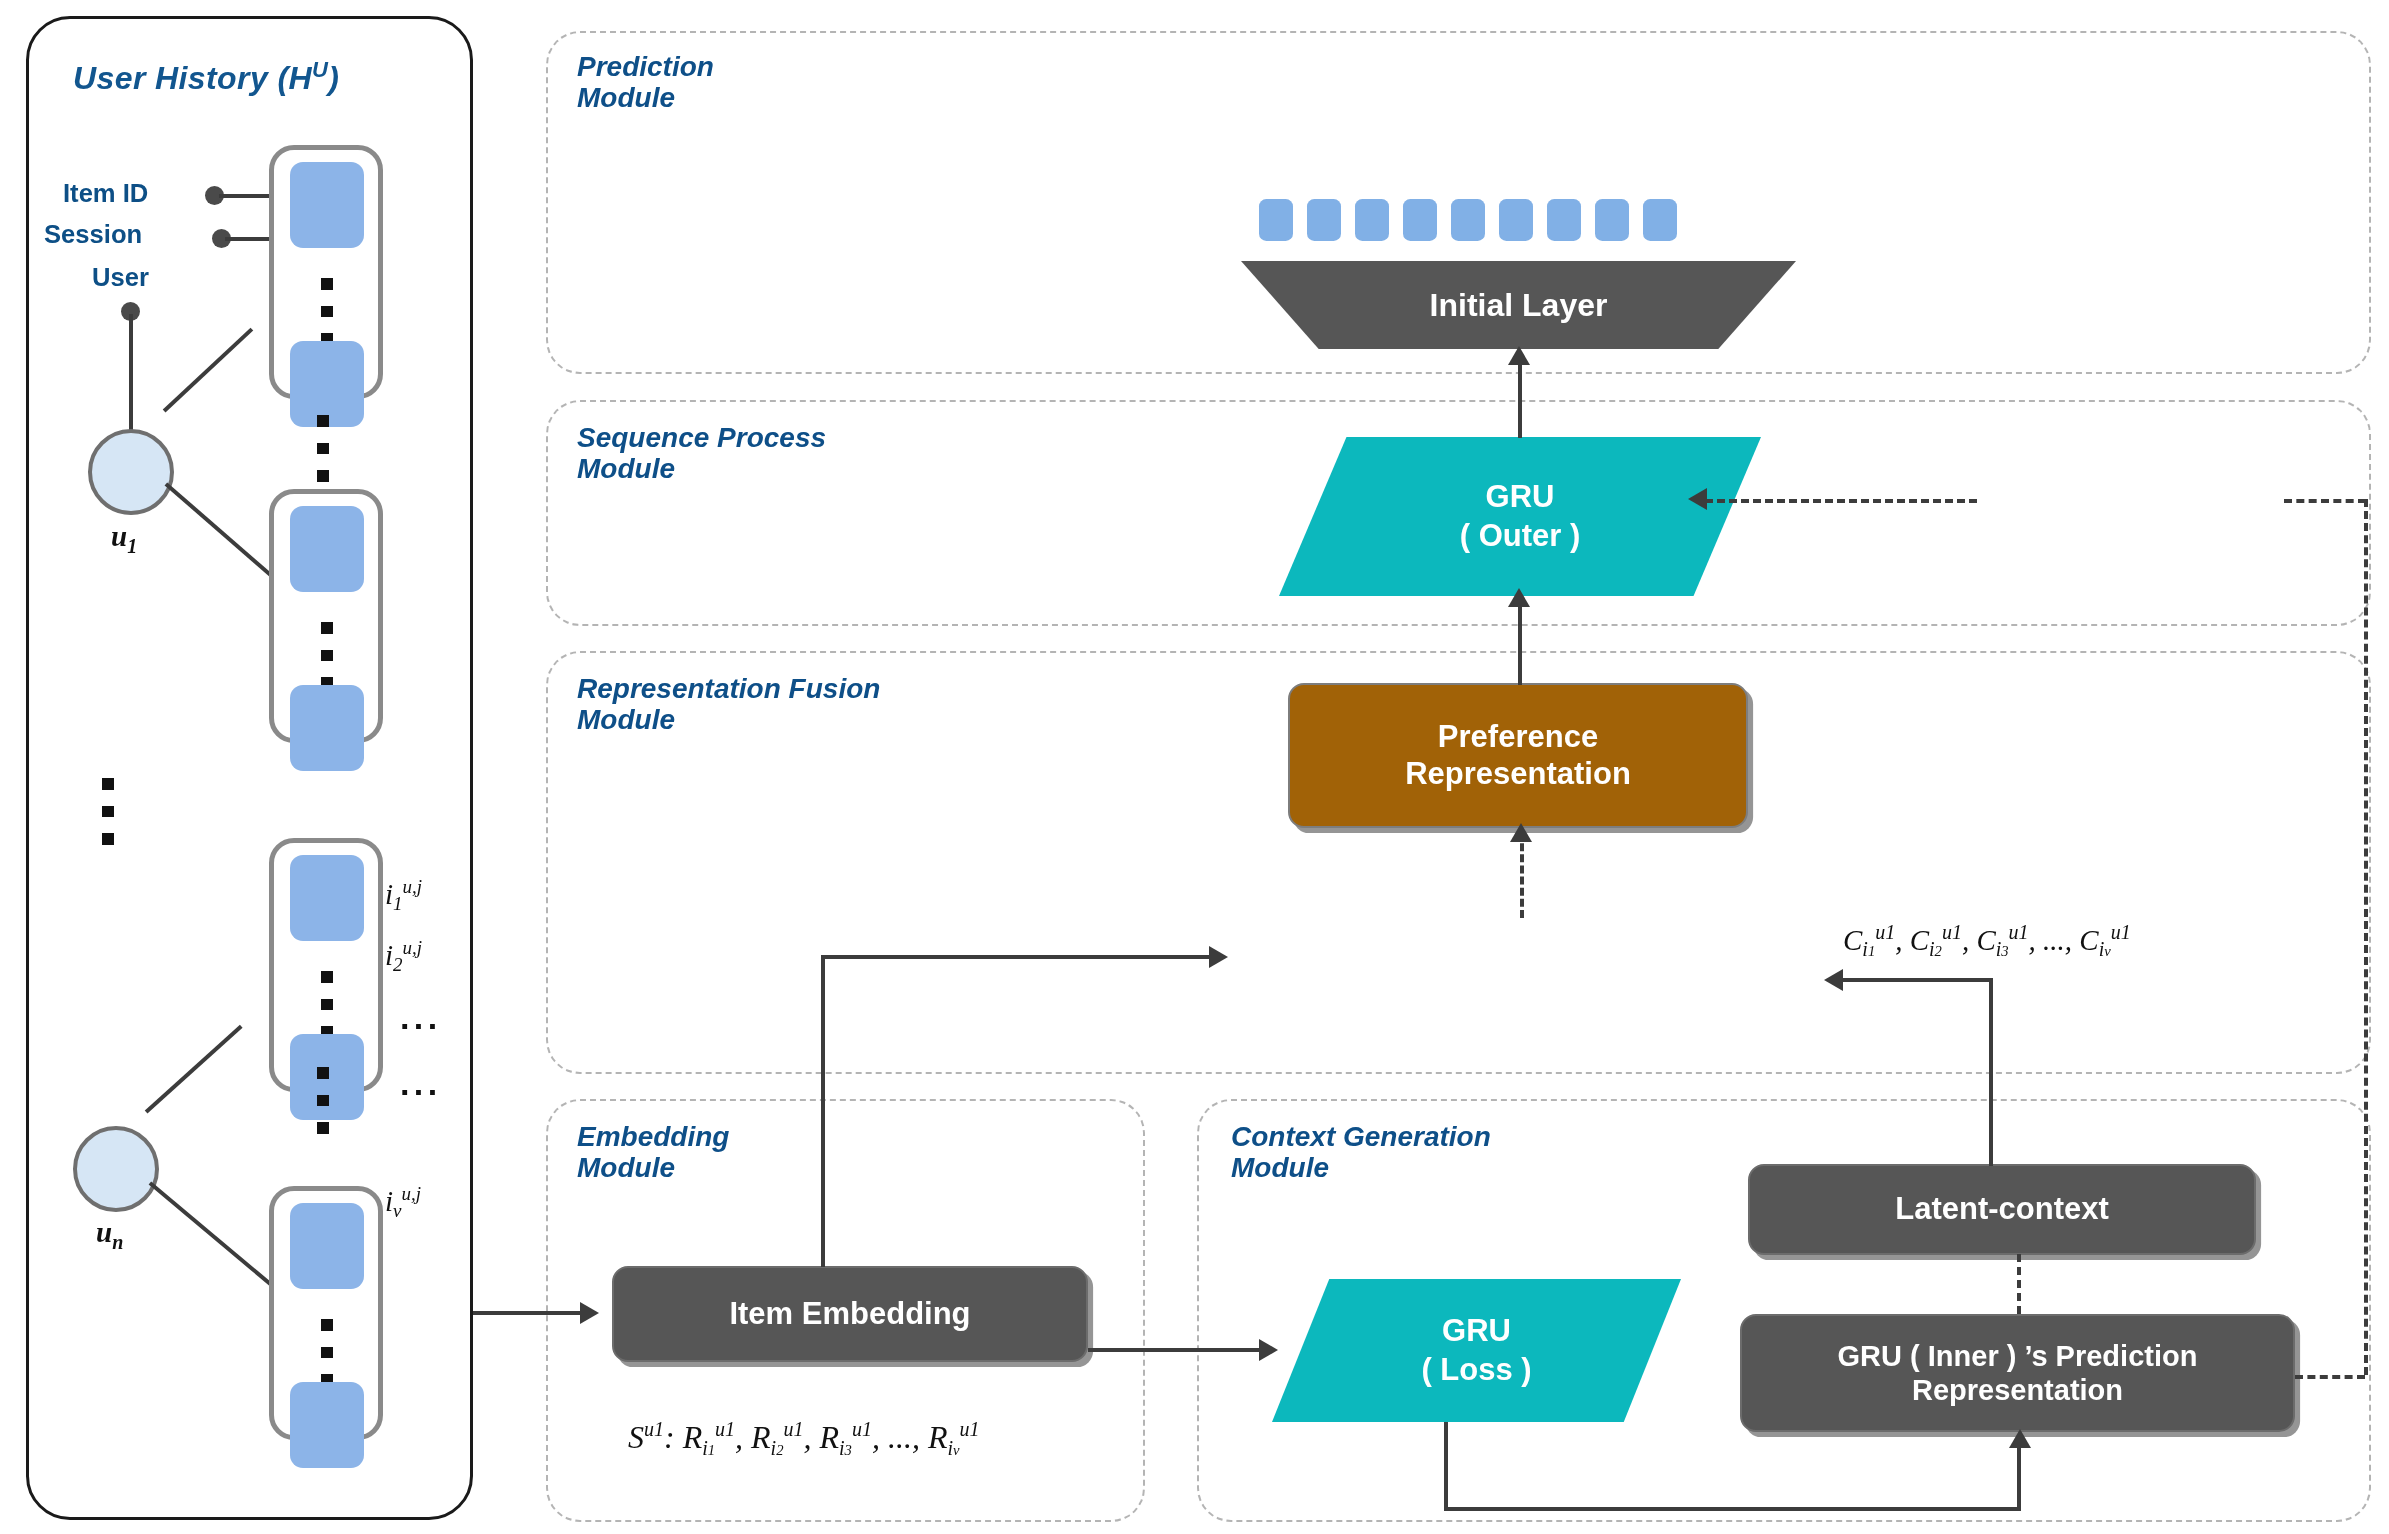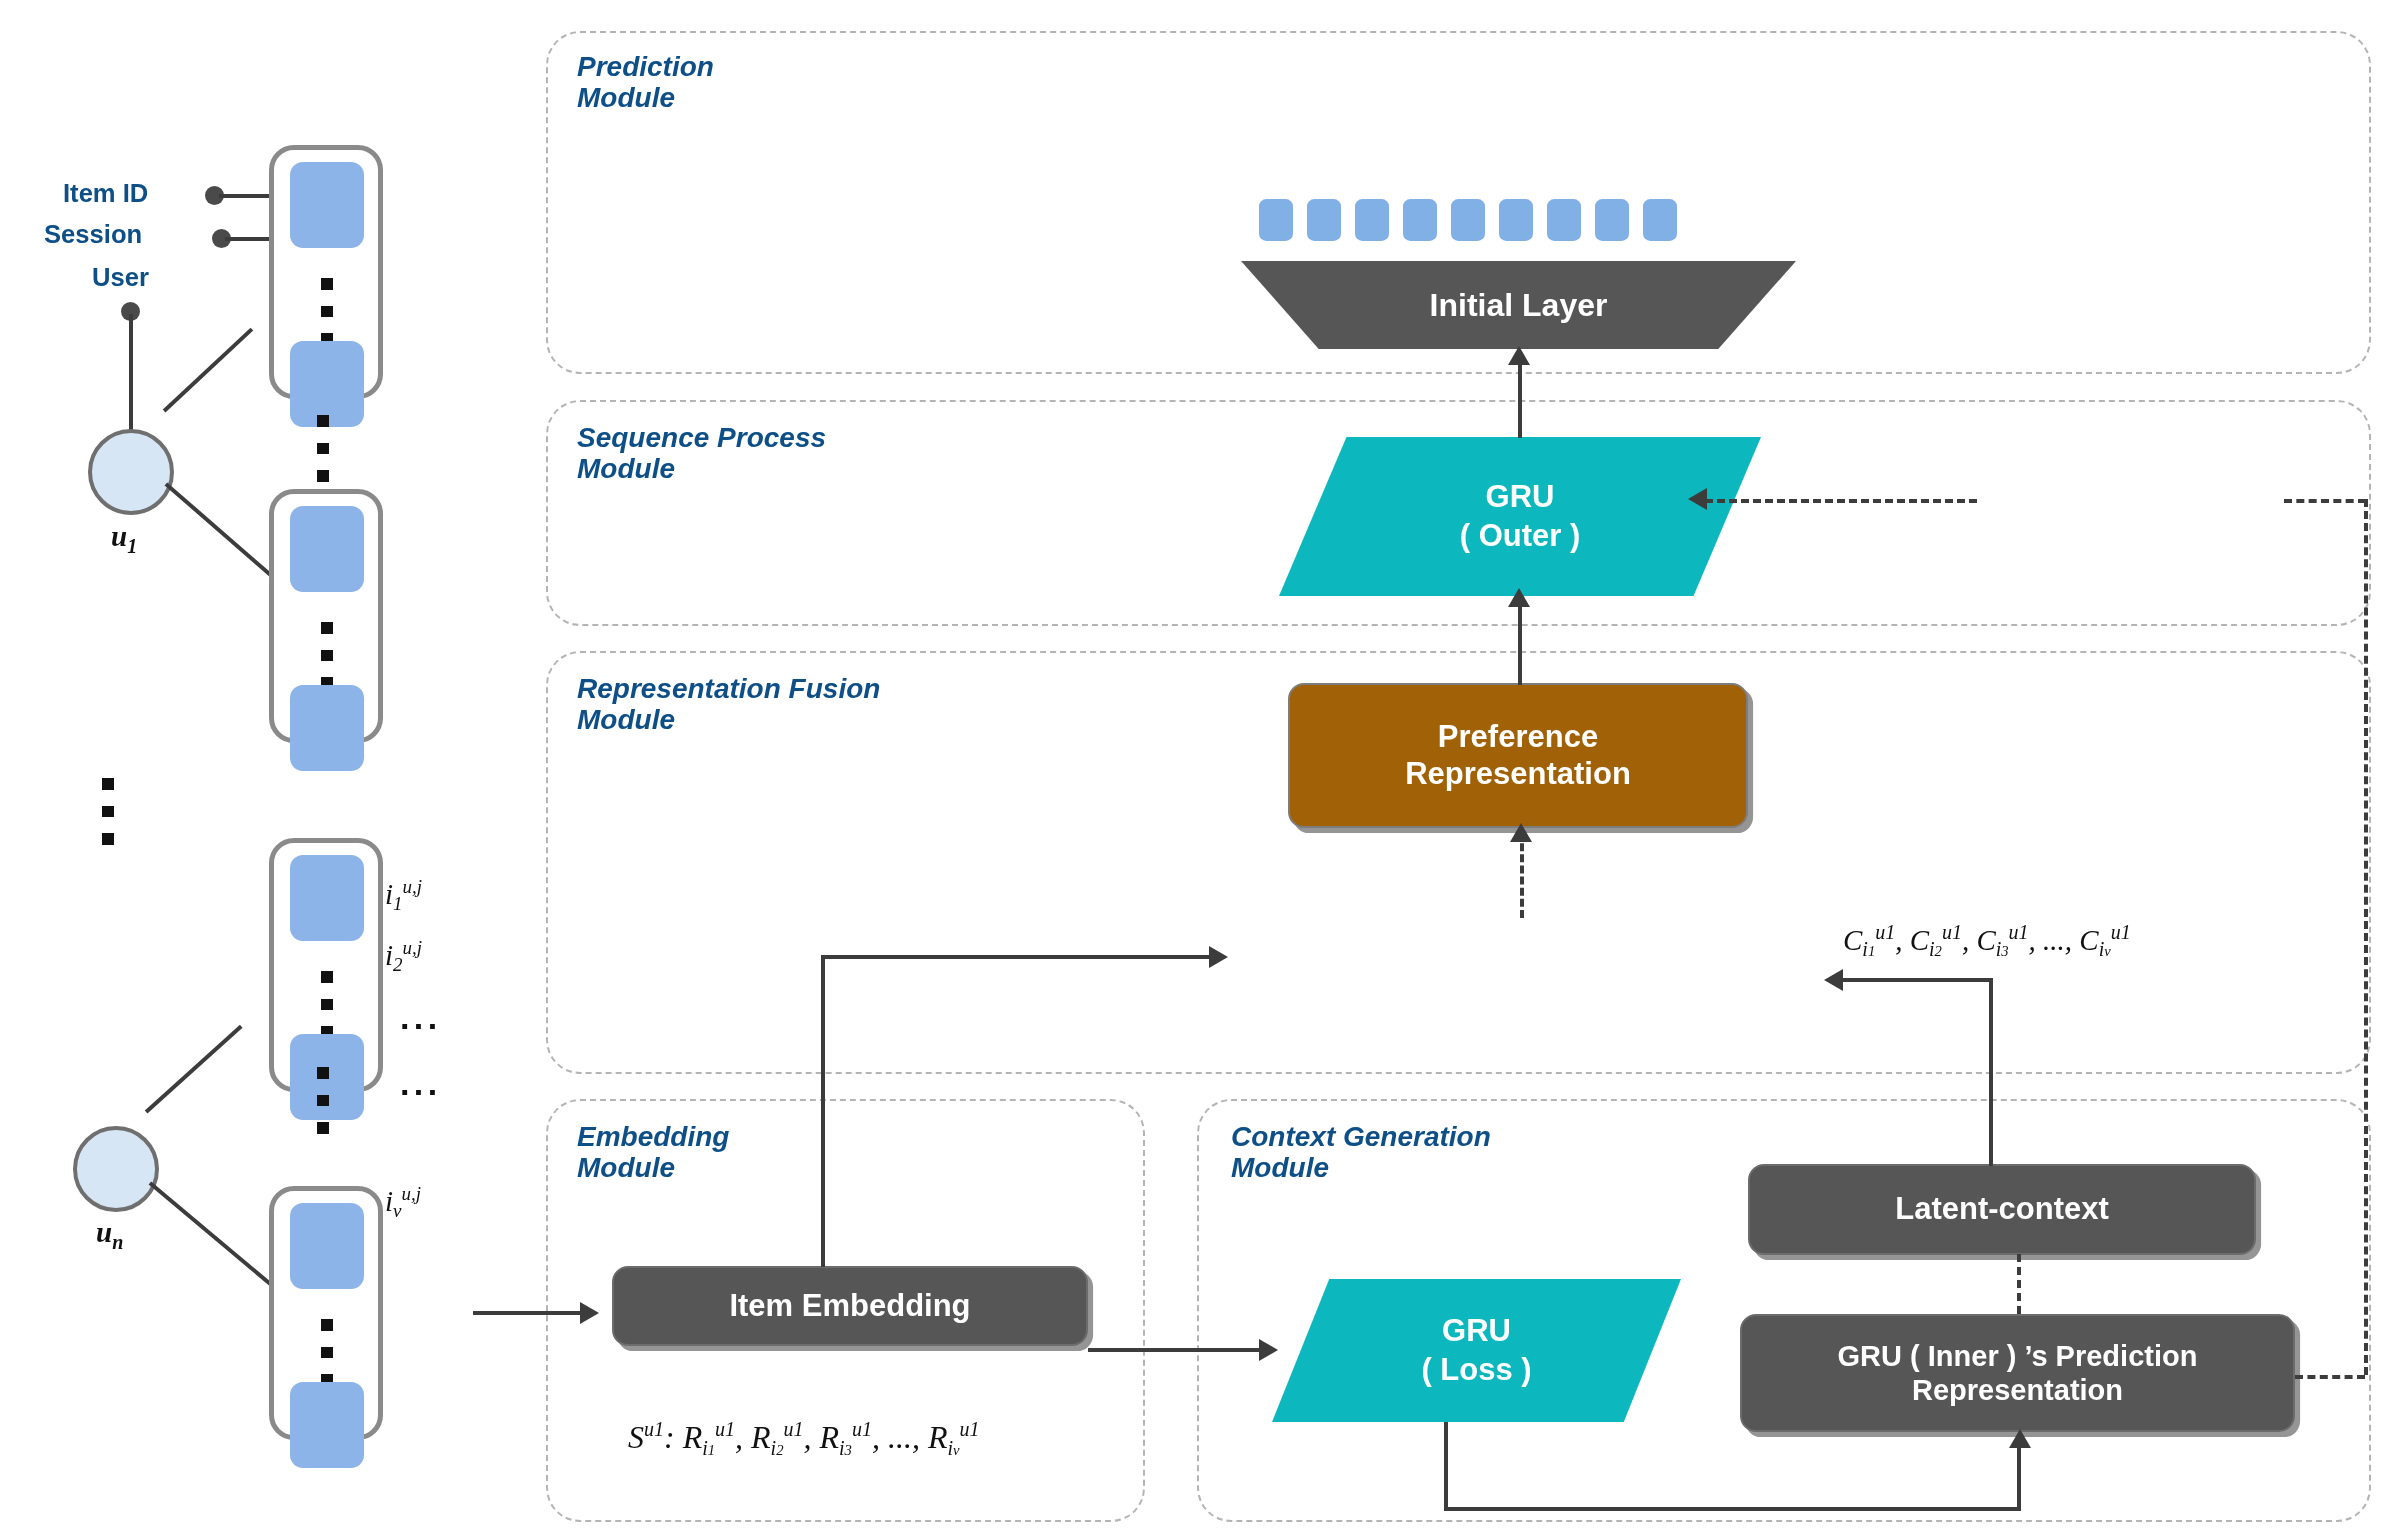--- a/index.html
+++ b/index.html
@@ -107,20 +107,25 @@
   }
   .formula .sb{font-size:20px;vertical-align:sub;font-style:italic;}
   .formula .sp{font-size:20px;vertical-align:super;font-style:italic;}
   .formula .sbs{font-size:14.6px;vertical-align:sub;font-style:italic;}
 </style>
 </head>
 <body>
 
 <div id="stage">
 
+  <div class="history-panel">
+    <div class="history-title">
+      <span>User History (H</span><span class="sup">U</span><span>)</span>
+    </div>
+  </div>
 
   <div class="tag-label" style="left:63px;top:179px;">Item ID</div>
   <div class="dot" style="left:205px;top:186px;"></div>
   <div class="ln h" style="left:219px;top:194px;width:60px;"></div>
 
   <div class="tag-label" style="left:44px;top:220px;">Session</div>
   <div class="dot" style="left:212px;top:229px;"></div>
   <div class="ln h" style="left:225px;top:237px;width:50px;"></div>
 
   <div class="tag-label" style="left:92px;top:263px;text-align:right;">User</div>
@@ -260,21 +265,21 @@
 
 
   <div class="formula" style="left:1843px;top:921px;font-size:29px;">
     <span>C</span><span class="sb">i</span><span class="sbs">1</span><span class="sp">u1</span>,
     <span>C</span><span class="sb">i</span><span class="sbs">2</span><span class="sp">u1</span>,
     <span>C</span><span class="sb">i</span><span class="sbs">3</span><span class="sp">u1</span>,
     <span>...,</span>
     <span>C</span><span class="sb">i</span><span class="sbs">v</span><span class="sp">u1</span>
   </div>
 
-  <div class="node gray" style="left:612px;top:1266px;width:476px;height:80px;font-size:31px;">Item Embedding</div>
+  <div class="node gray" style="left:612px;top:1266px;width:476px;height:96px;font-size:31px;">Item Embedding</div>
 
   <div class="formula" style="left:628px;top:1418px;">
     <span>S</span><span class="sp">u1</span><span>: </span><span>R</span><span class="sb">i</span><span class="sbs">1</span><span class="sp">u1</span>,
     <span>R</span><span class="sb">i</span><span class="sbs">2</span><span class="sp">u1</span>,
     <span>R</span><span class="sb">i</span><span class="sbs">3</span><span class="sp">u1</span>,
     <span>...,</span>
     <span>R</span><span class="sb">i</span><span class="sbs">v</span><span class="sp">u1</span>
   </div>
 
   <div class="para right" style="left:1272px;top:1279px;width:409px;height:143px;font-size:31px;flex-direction:column;">

